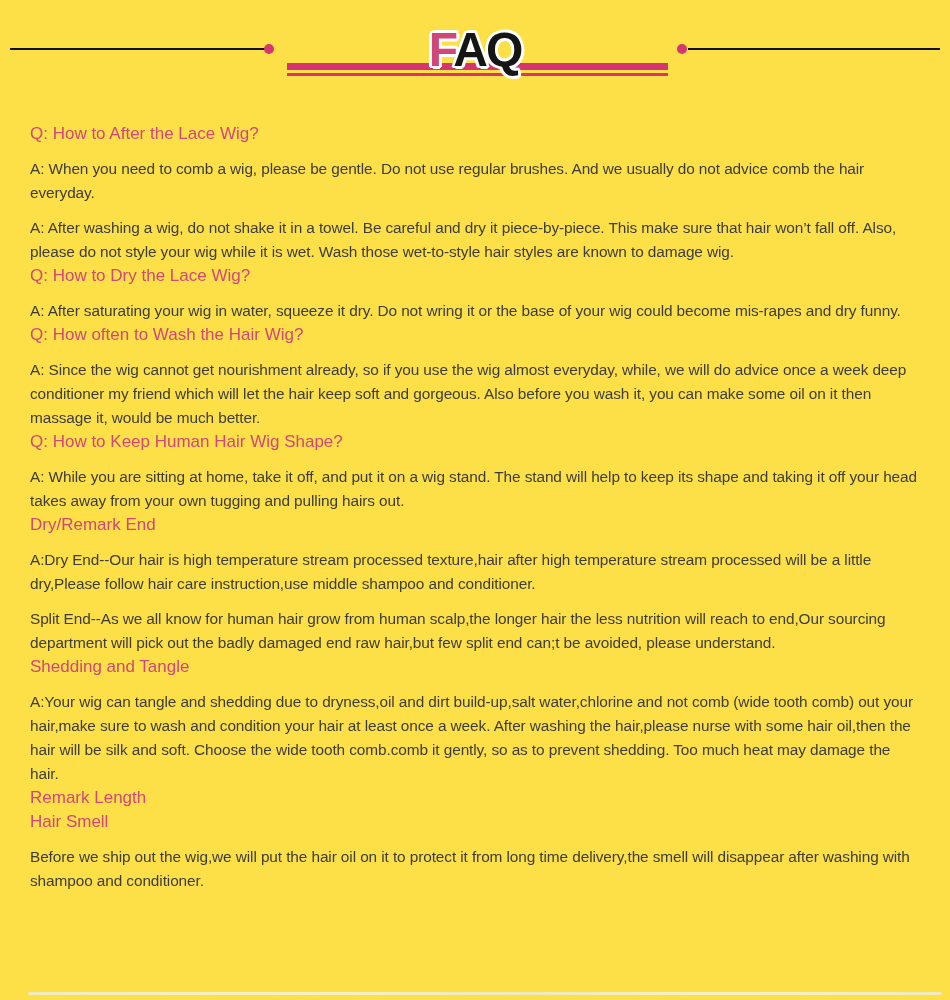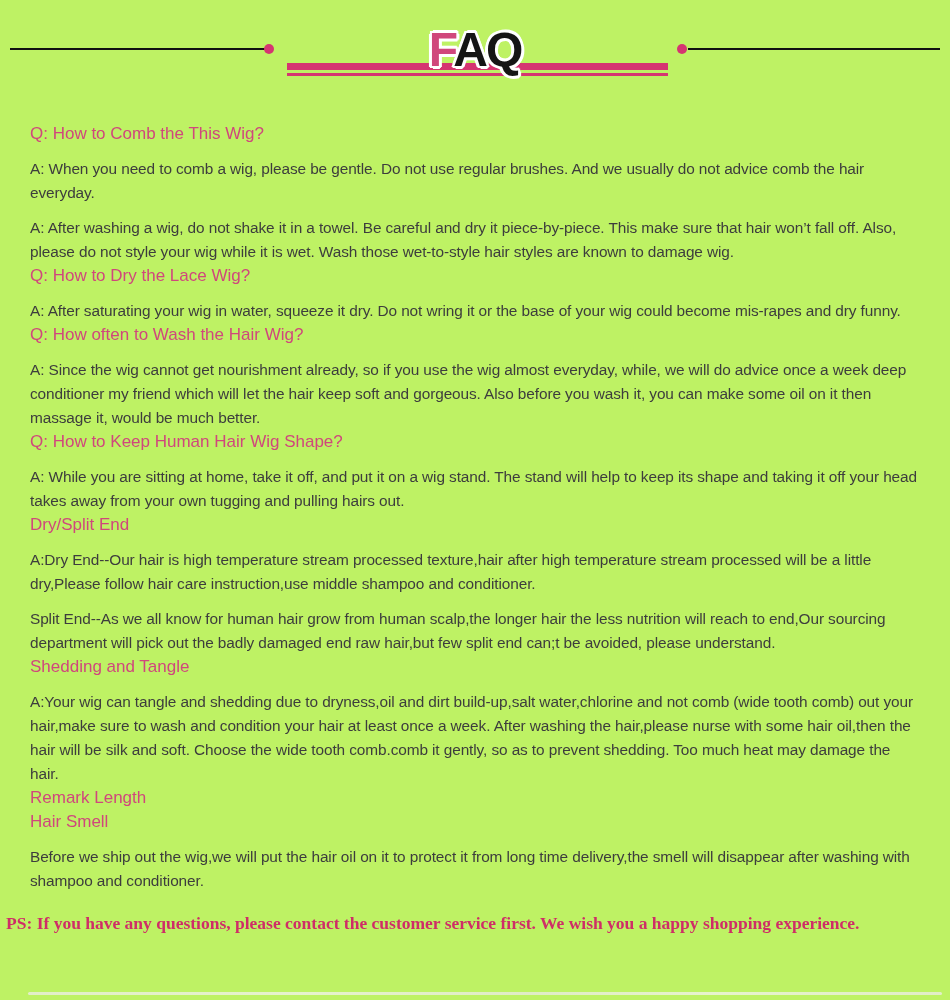--- a/index.html
+++ b/index.html
@@ -10,21 +10,21 @@
     --title-dark:#151515;
     --line-black:#111111;
   }
   *{margin:0;padding:0;box-sizing:border-box;}
   html,body{background:#ffffff;}
   body{
     width:950px;height:1000px;
     font-family:"Liberation Sans","DejaVu Sans",sans-serif;
     overflow:hidden;position:relative;
   }
-  .page{width:950px;height:1000px;position:relative;background:#bef264;}
+  .page{width:950px;height:1000px;position:relative;background:#fde047;}
 
   
   .faq-header{position:relative;height:108px;}
   .hline{position:absolute;height:2px;background:var(--line-black);top:48px;z-index:1;}
   .hline-left{left:10px;width:255px;}
   .hline-right{left:688px;width:252px;}
   .hdot{position:absolute;width:10px;height:10px;border-radius:50%;background:var(--bar-pink);top:44px;z-index:1;}
   .hdot-left{left:264px;}
   .hdot-right{left:677px;}
   .bar{position:absolute;background:var(--bar-pink);z-index:1;}
@@ -76,36 +76,35 @@
     <div class="hline hline-left"></div>
     <div class="hdot hdot-left"></div>
     <div class="bar bar-thick"></div>
     <div class="bar bar-thin"></div>
     <div class="faq-title"><span class="t-accent">F</span><span class="t-rest">AQ</span></div>
     <div class="hdot hdot-right"></div>
     <div class="hline hline-right"></div>
   </header>
 
   <main class="faq-body" id="faq-sections">
-      <div class="faq-q">Q: How to Comb the This Wig?</div>
+      <div class="faq-q">Q: How to After the Lace Wig?</div>
       <div class="faq-a">A: When you need to comb a wig, please be gentle. Do not use regular brushes. And we usually do not advice comb the hair everyday.</div>
       <div class="faq-a">A: After washing a wig, do not shake it in a towel. Be careful and dry it piece-by-piece. This make sure that hair won’t fall off. Also, please do not style your wig while it is wet. Wash those wet-to-style hair styles are known to damage wig.</div>
       <div class="faq-q">Q: How to Dry the Lace Wig?</div>
       <div class="faq-a">A: After saturating your wig in water, squeeze it dry. Do not wring it or the base of your wig could become mis-rapes and dry funny.</div>
       <div class="faq-q">Q: How often to Wash the Hair Wig?</div>
       <div class="faq-a">A: Since the wig cannot get nourishment already, so if you use the wig almost everyday, while, we will do advice once a week deep conditioner my friend which will let the hair keep soft and gorgeous. Also before you wash it, you can make some oil on it then massage it, would be much better.</div>
       <div class="faq-q">Q: How to Keep Human Hair Wig Shape?</div>
       <div class="faq-a">A: While you are sitting at home, take it off, and put it on a wig stand. The stand will help to keep its shape and taking it off your head takes away from your own tugging and pulling hairs out.</div>
-      <div class="faq-q">Dry/Split End</div>
+      <div class="faq-q">Dry/Remark End</div>
       <div class="faq-a">A:Dry End--Our hair is high temperature stream processed texture,hair after high temperature stream processed will be a little dry,Please follow hair care instruction,use middle shampoo and conditioner.</div>
       <div class="faq-a">Split End--As we all know for human hair grow from human scalp,the longer hair the less nutrition will reach to end,Our sourcing department will pick out the badly damaged end raw hair,but few split end can;t be avoided, please understand.</div>
       <div class="faq-q">Shedding and Tangle</div>
       <div class="faq-a">A:Your wig can tangle and shedding due to dryness,oil and dirt build-up,salt water,chlorine and not comb (wide tooth comb) out your hair,make sure to wash and condition your hair at least once a week. After washing the hair,please nurse with some hair oil,then the hair will be silk and soft. Choose the wide tooth comb.comb it gently, so as to prevent shedding. Too much heat may damage the hair.</div>
       <div class="faq-q">Remark Length</div>
       <div class="faq-q">Hair Smell</div>
       <div class="faq-a">Before we ship out the wig,we will put the hair oil on it to protect it from long time delivery,the smell will disappear after washing with shampoo and conditioner.</div>
     </main>
 
-  <div class="ps-note">PS: If you have any questions, please contact the customer service first. We wish you a happy shopping experience.</div>
 
   <div class="bottom-smudge"></div>
 
 </div>
 
 </body></html>

